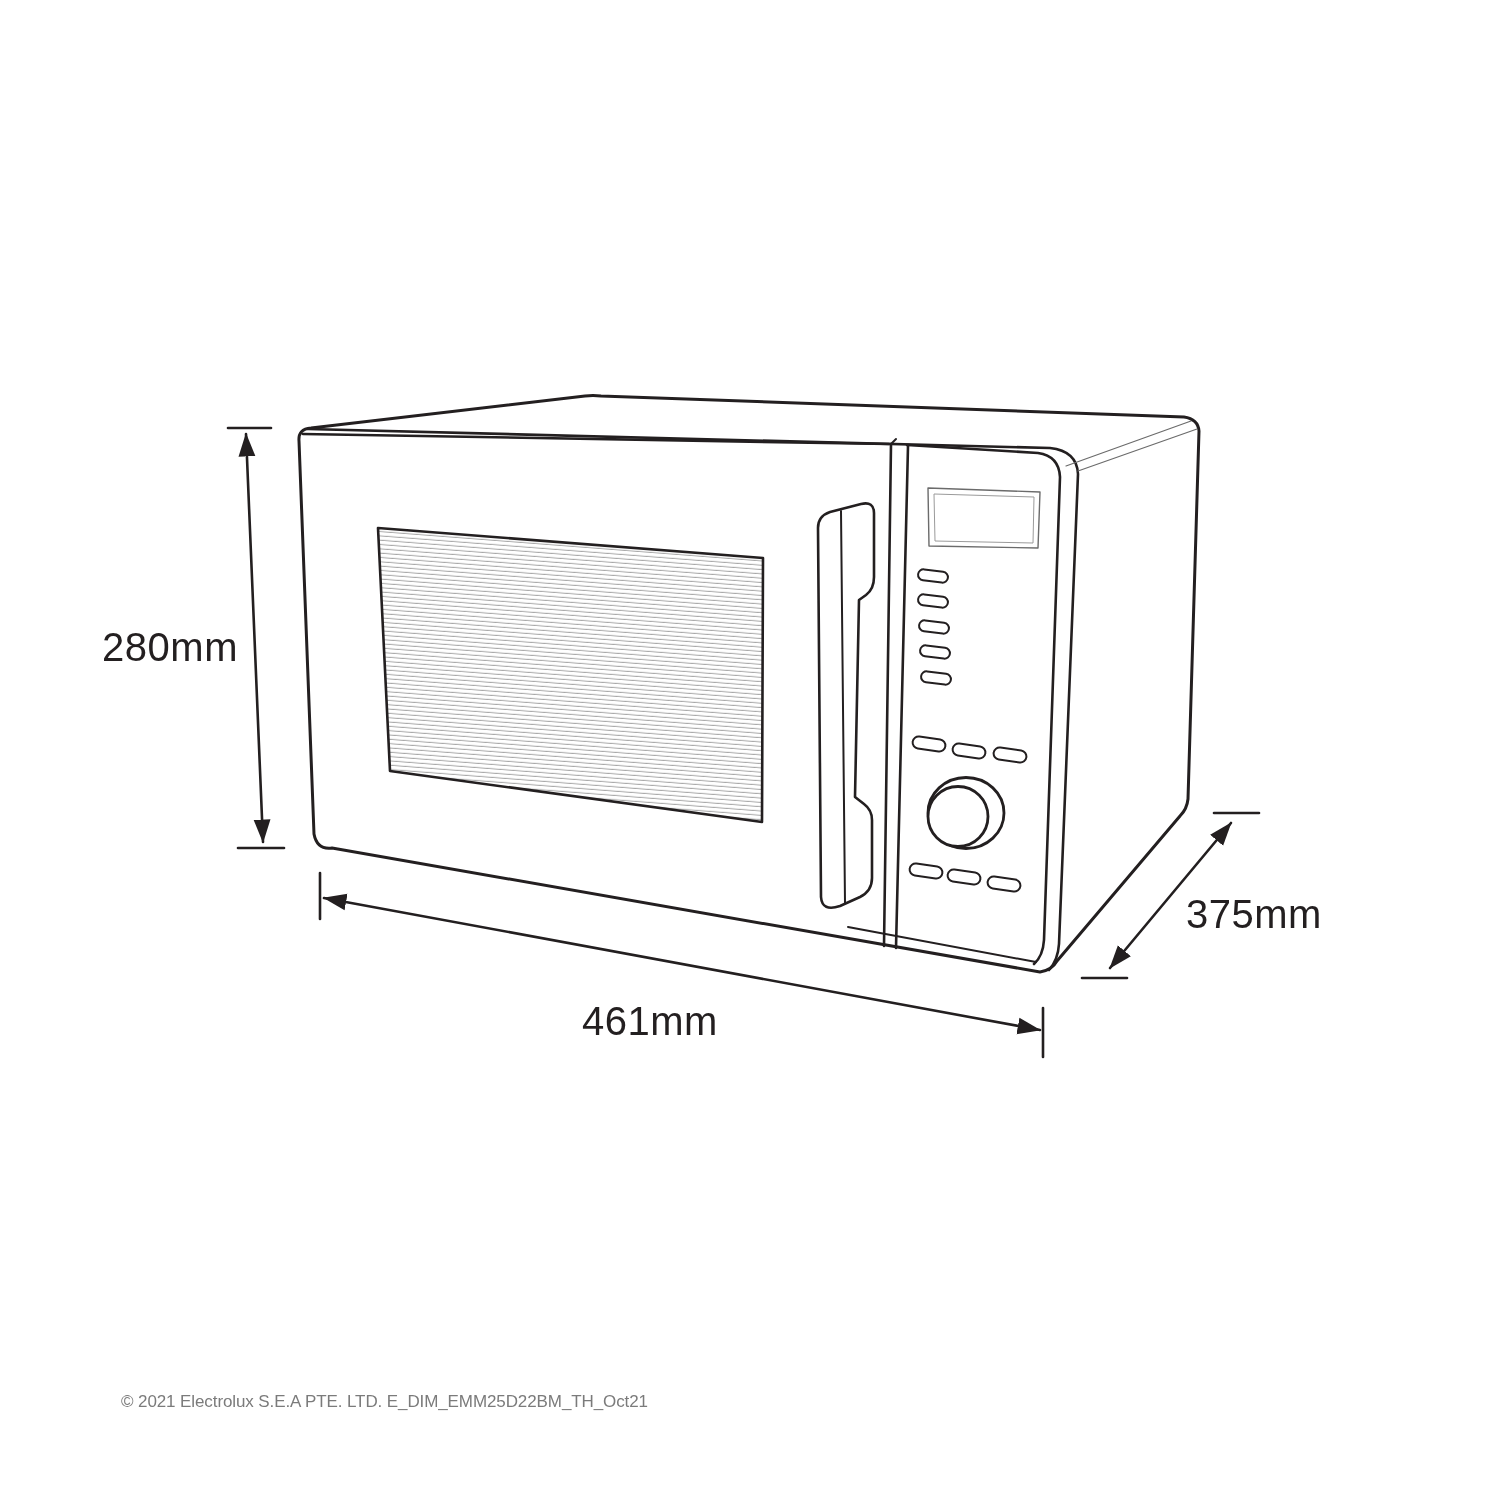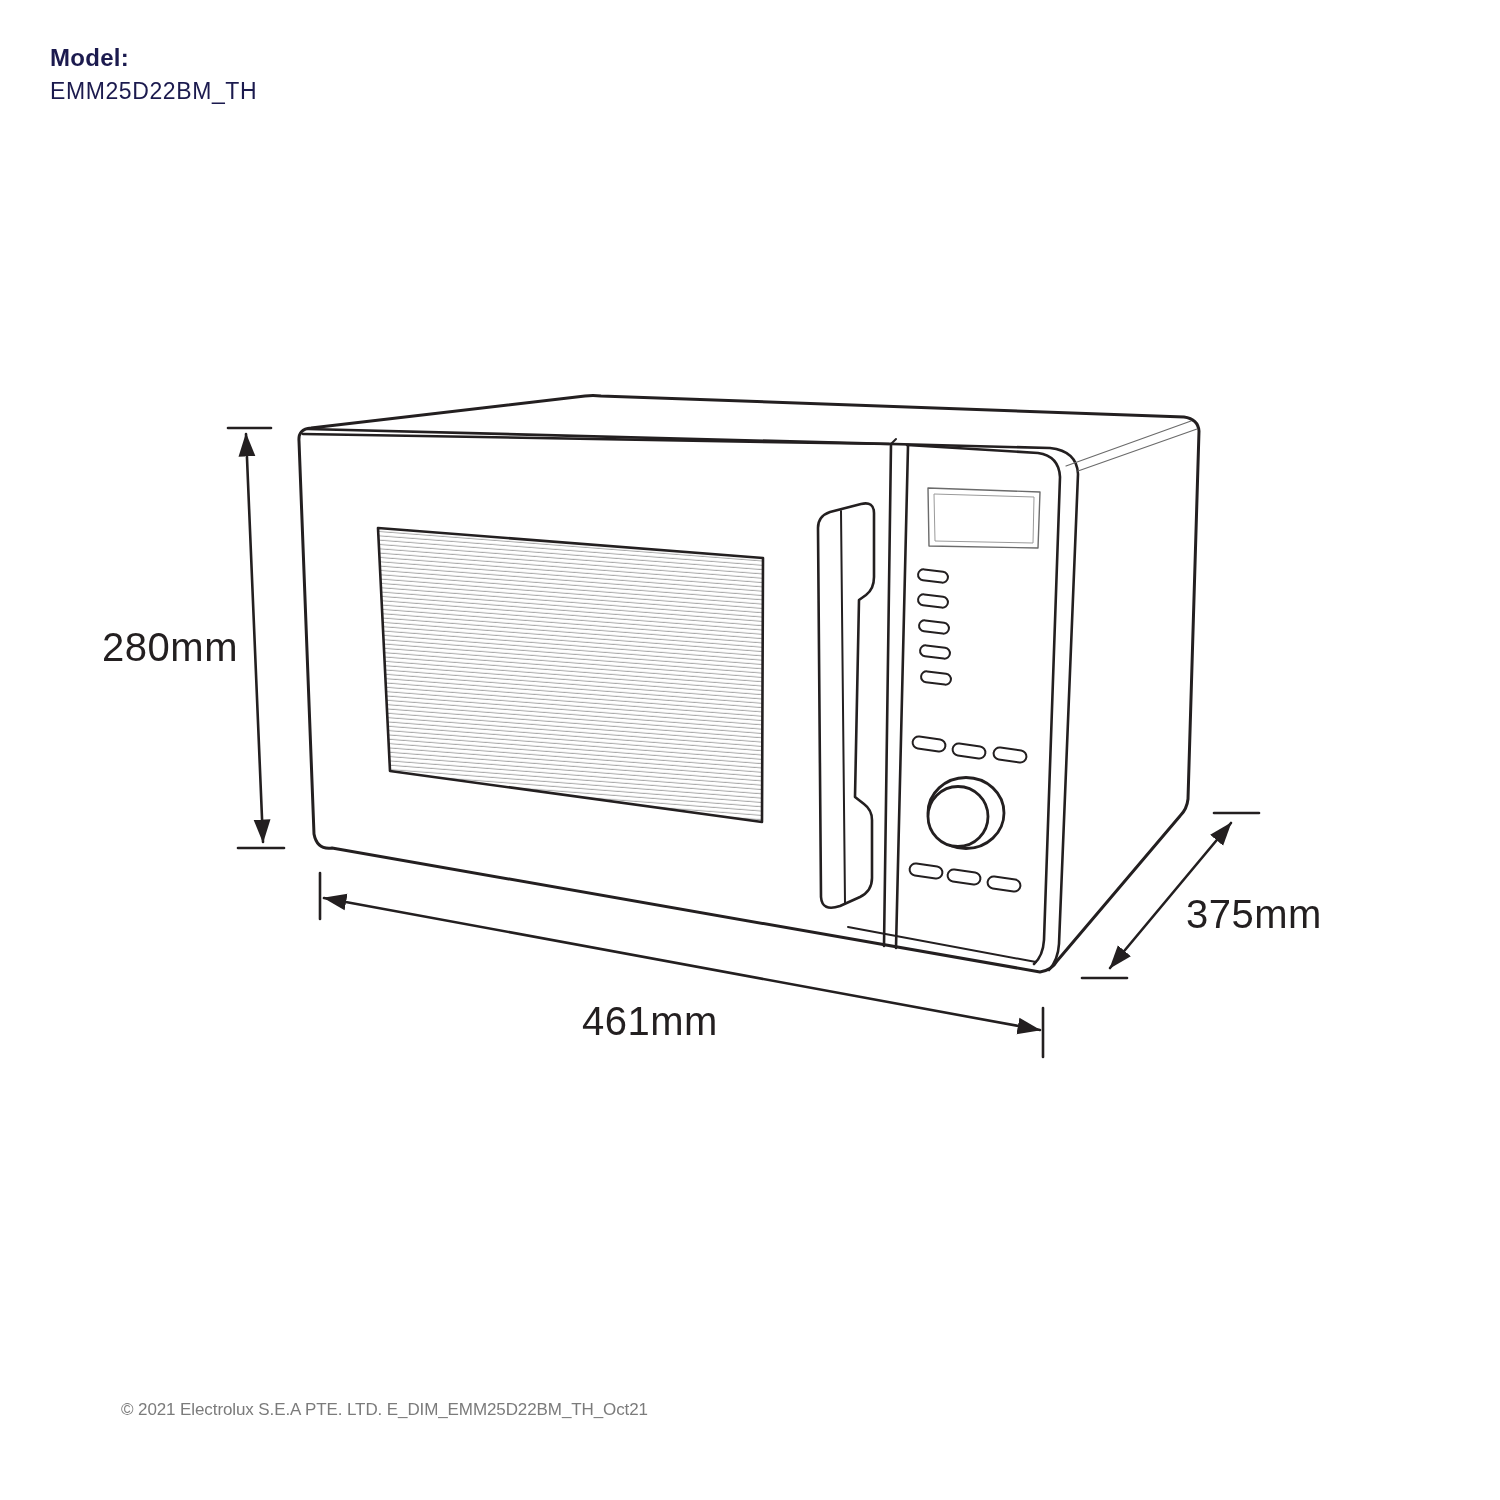--- a/index.html
+++ b/index.html
@@ -2,21 +2,21 @@
 <html style="--brand-navy: #1b1a4e; --line-color: #231f20; --thin-line: #6b6b6b; --hatch-gray: #9a9a9a; --footer-gray: #7b7b7b; --background: #ffffff;"><head>
 <meta charset="utf-8">
 <style>
   html,body{margin:0;padding:0;background:#fff;}
   .page{position:relative;width:1500px;height:1500px;background:var(--background,#fff);
         font-family:"Liberation Sans",sans-serif;overflow:hidden;}
   .hdr{position:absolute;top:44px;left:50px;color:var(--brand-navy,#1b1a4e);}
   .hdr .lbl{font-weight:700;font-size:24px;letter-spacing:0.3px;}
   .hdr .mdl{font-weight:400;font-size:23px;margin-top:6px;letter-spacing:0.6px;}
   .ftr{position:absolute;top:1392px;left:121px;font-size:17px;
-       color:var(--footer-gray,#7b7b7b);letter-spacing:-0.1px;margin-top:8px;}
+       color:var(--footer-gray,#7b7b7b);letter-spacing:-0.1px;}
   svg.stage{position:absolute;left:0;top:0;}
   .ln{fill:none;stroke:var(--line-color,#231f20);stroke-linecap:round;stroke-linejoin:round;}
   .w26{stroke-width:2.6;}
   .w2{stroke-width:2;}
   .thin{fill:none;stroke:var(--thin-line,#6b6b6b);stroke-width:1.2;stroke-linecap:round;}
   .silh{fill:#ffffff;stroke:var(--line-color,#231f20);stroke-width:3;stroke-linejoin:round;}
   .win{fill:url(#hatch);stroke:var(--line-color,#231f20);stroke-width:2.6;stroke-linejoin:round;}
   .hatch-ln{stroke:var(--hatch-gray,#9a9a9a);stroke-width:0.9;}
   .pill{fill:#fff;stroke:var(--line-color,#231f20);stroke-width:2;}
   .knob{fill:#fff;stroke:var(--line-color,#231f20);stroke-width:2.8;}
@@ -25,24 +25,20 @@
   .dim{fill:none;stroke:var(--line-color,#231f20);stroke-width:2.6;stroke-linecap:round;}
   .dim-text{font-family:"Liberation Sans",sans-serif;font-size:40px;
             fill:var(--line-color,#231f20);letter-spacing:0.5px;}
   .arrow-fill{fill:var(--line-color,#231f20);}
 </style>
 </head>
 <body>
 
 <div class="page">
 
-  <div class="hdr">
-    <div class="lbl">Model:</div>
-    <div class="mdl">EMM25D22BM_TH</div>
-  </div>
 
   <svg class="stage" width="1500" height="1500" viewBox="0 0 1500 1500">
     <defs>
       <pattern id="hatch" width="12" height="4.3" patternUnits="userSpaceOnUse" patternTransform="rotate(4.4)">
         <line class="hatch-ln" x1="0" y1="2" x2="12" y2="2"></line>
       </pattern>
       <marker id="arrowhead" viewBox="0 0 10 8" refX="9.6" refY="4" markerWidth="9" markerHeight="7.2" orient="auto-start-reverse">
         <path class="arrow-fill" d="M10,4 L0,0.4 L0,7.6 Z"></path>
       </marker>
     </defs>

